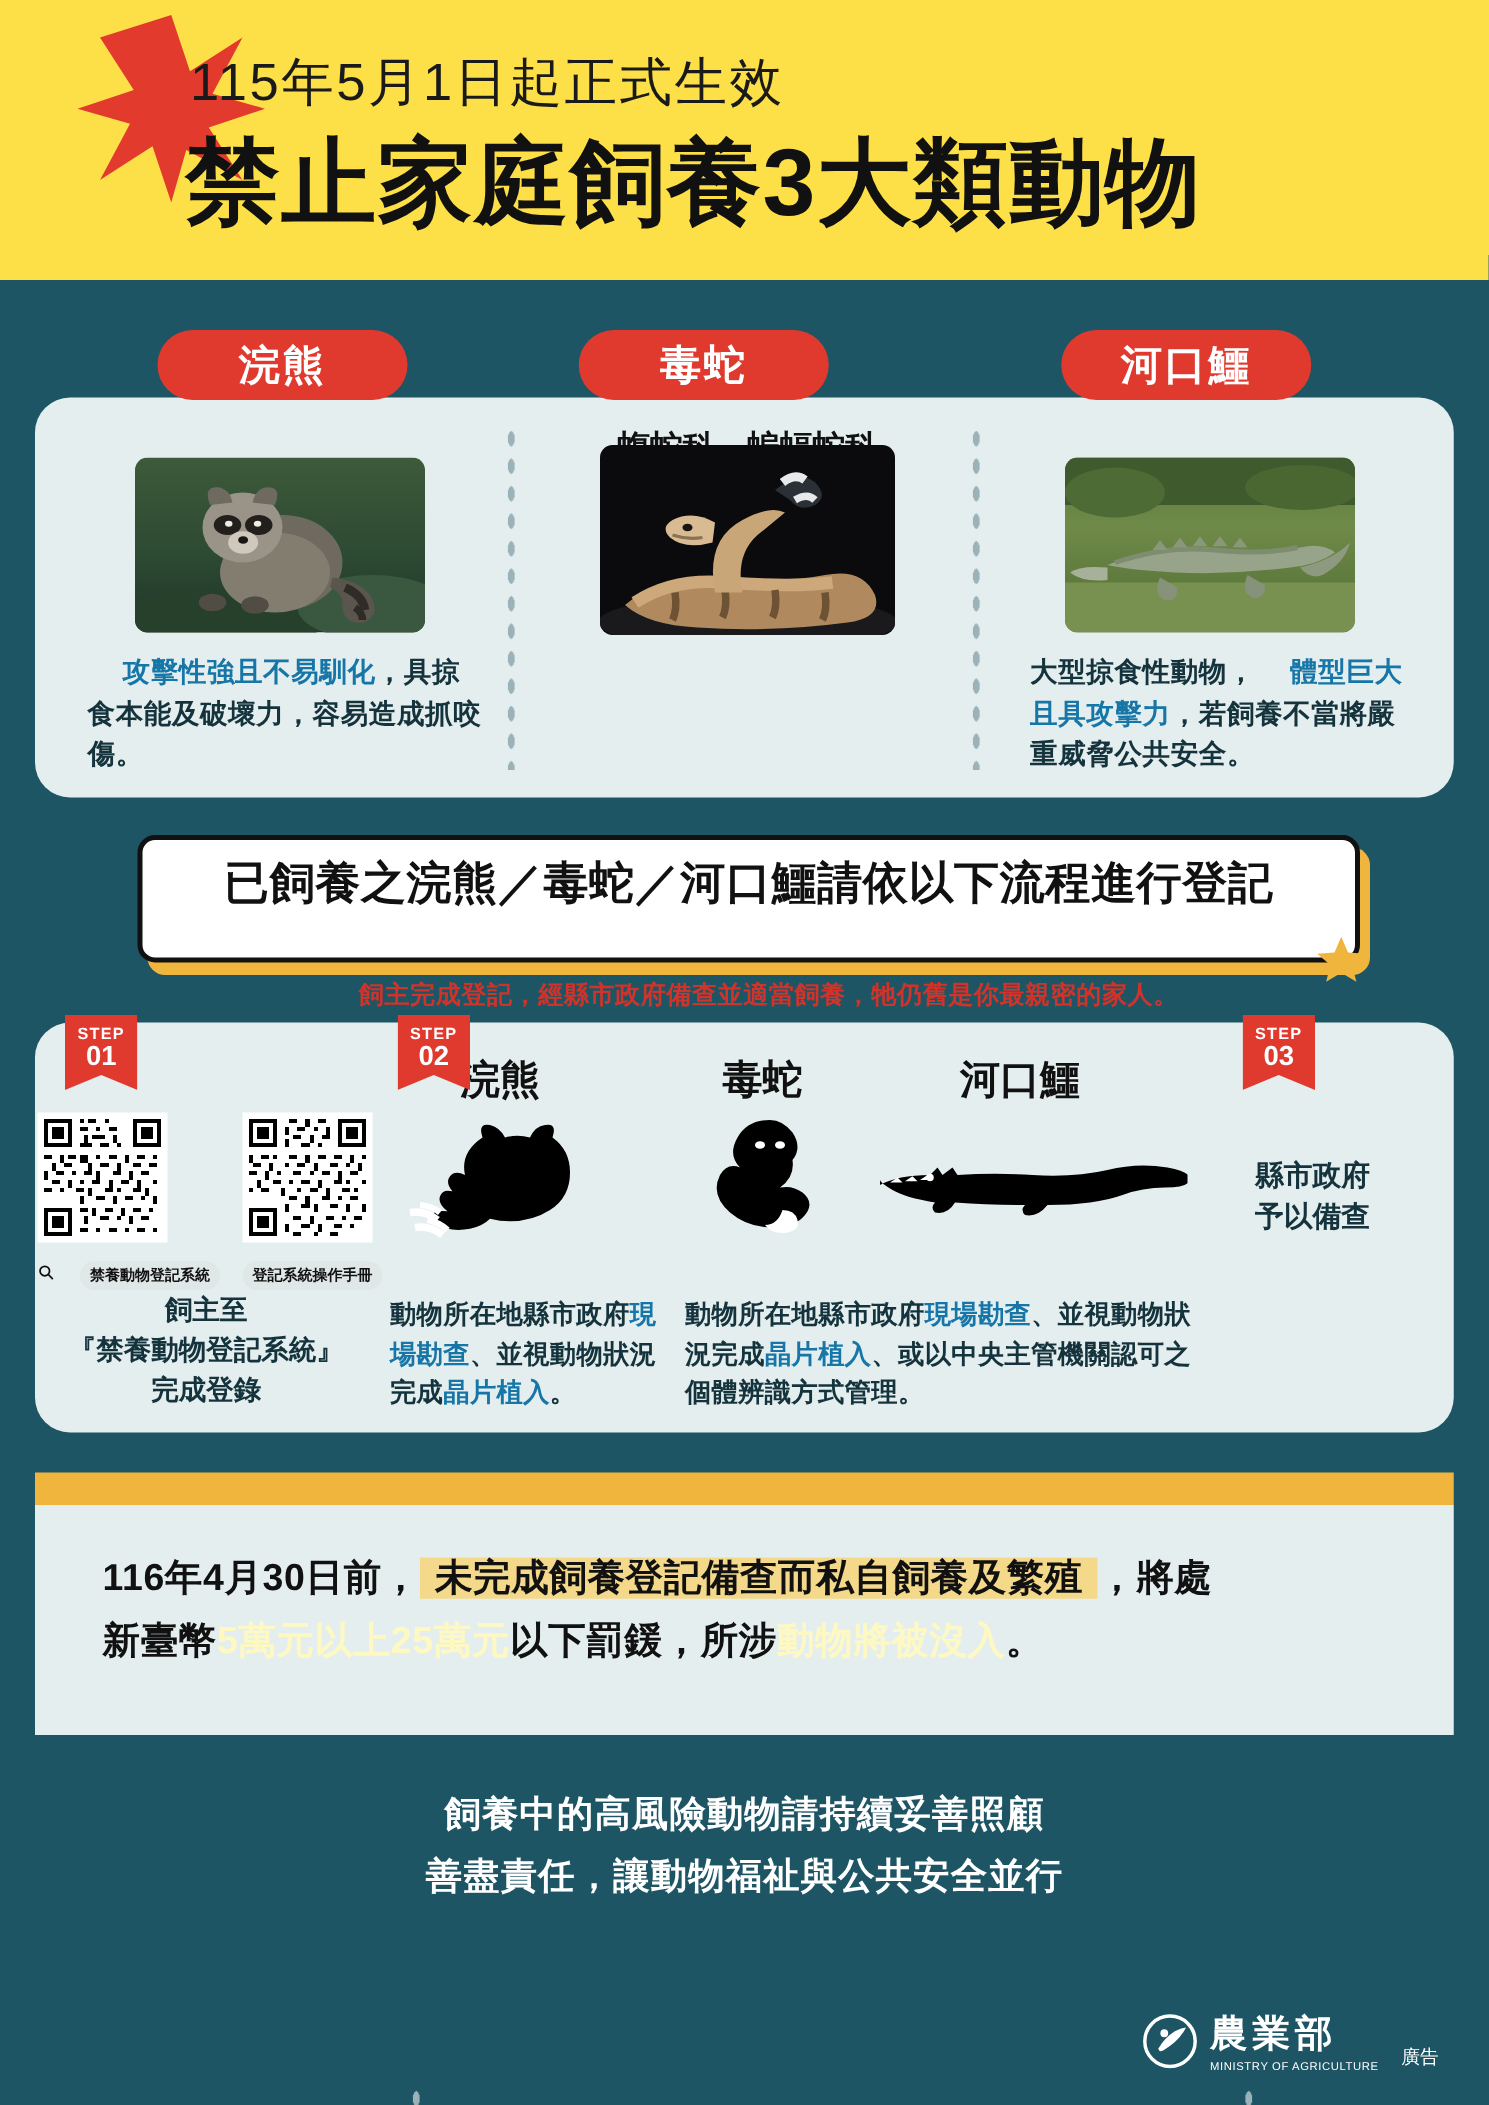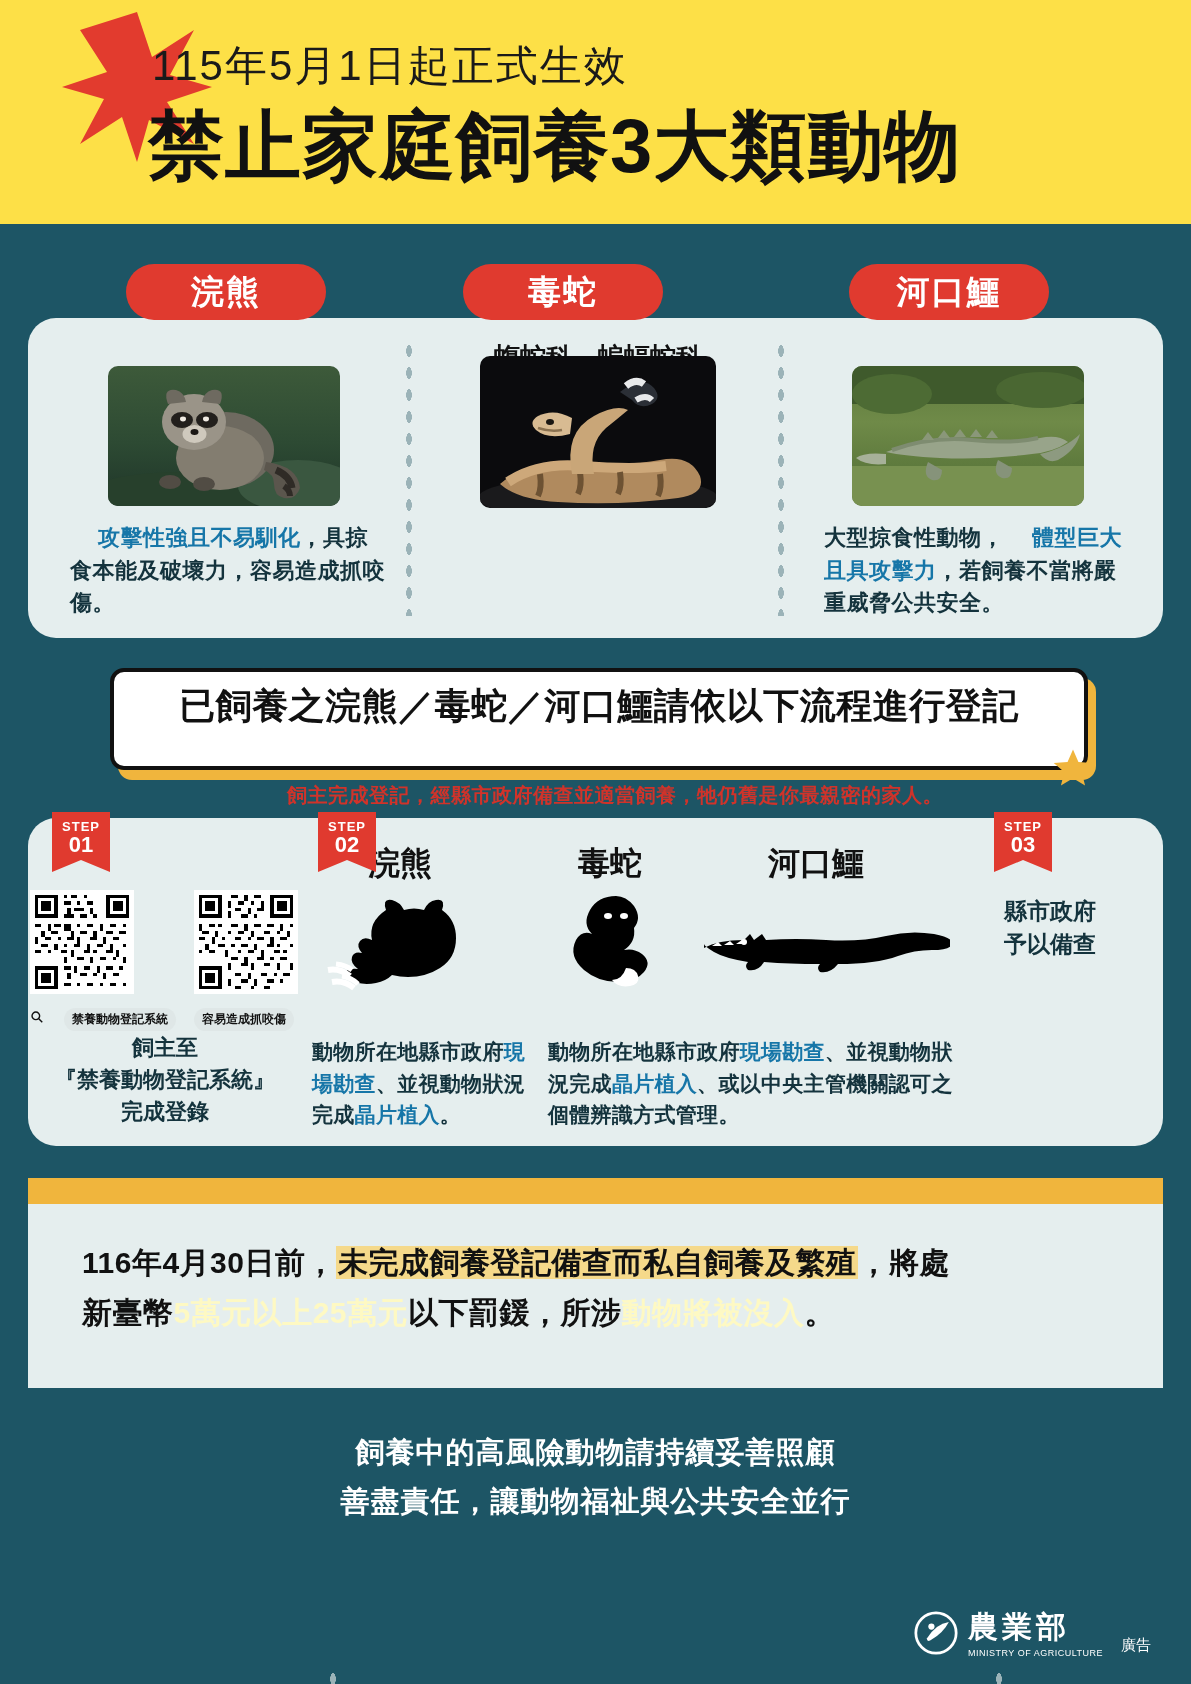--- a/index.html
+++ b/index.html
@@ -190,21 +190,21 @@
   .sil-croc { left: 700px; top: 918px; width: 250px; height: 70px; }
 
   .step-body {
     position:absolute; font-size: 21px; font-weight:bold; color:#14333d;
     line-height:1.5; letter-spacing:0.3px;
   }
   .sb2 { left: 312px; top: 1036px; width: 222px; }
   .sb3 { left: 548px; top: 1036px; width: 414px; }
   .step-body .hl { color:#1676a8; }
   .step3-text {
-    position:absolute; left: 962px; top: 895px; width: 176px;
+    position:absolute; left: 962px; top: 924px; width: 176px;
     text-align:center; font-size: 23px; font-weight:bold; color:#14333d;
     line-height:1.45;
   }
   .dotcol2 { position:absolute; top: 850px; width:10px; height:268px;
     background-image: radial-gradient(#9bb3b8 38%, transparent 40%);
     background-size: 10px 22px; }
   .dc1 { left: 300px; }
   .dc2 { left: 966px; }
 
   
@@ -214,21 +214,21 @@
   }
   .penalty {
     position:absolute; left: 28px; top: 1204px;
     width: 1135px; height: 184px; background:#e5eeee;
   }
   .penalty-text {
     position:absolute; left: 82px; top: 1238px; width: 1020px;
     font-size: 30px; font-weight:bold; color:#111; line-height:1.68;
     letter-spacing:0.5px;
   }
-  .penalty-text .mark { background:#f5d98a; padding: 0 2px; }
+  .penalty-text .mark { background:#f5d98a; padding: 0 12px; }
   .penalty-text .pink { color:#fef9c3;margin-top:40px; }
 
   
   .footer {
     position:absolute; left:0; top: 1428px; width:1191px;
     text-align:center; color:#fff; font-size: 29px; font-weight:bold;
     line-height:1.7; letter-spacing:1px;
   }
   .logo-wrap {
     position:absolute; right: 40px; bottom: 26px;
@@ -577,21 +577,21 @@
               <rect x="17" y="26" width="1" height="2"></rect>
             <rect x="21" y="26" width="2" height="1"></rect>
               <rect x="25" y="26" width="1" height="1"></rect>
             <rect x="11" y="28" width="2" height="1"></rect>
               <rect x="16" y="28" width="1" height="1"></rect>
               <rect x="20" y="28" width="2" height="1"></rect>
           </g>
         </svg>
       </div>
       <div style="margin-top:4px;">
-        <span class="qr-label">容易造成抓咬傷</span>
+        <span class="qr-label">登記系統操作手冊</span>
       </div>
     </div>
   </div>
 </div>
 
 <div class="step1-text">
   飼主至<br>『禁養動物登記系統』<br>完成登錄
 </div>
 
 <div class="animal-head ah1">浣熊</div>

